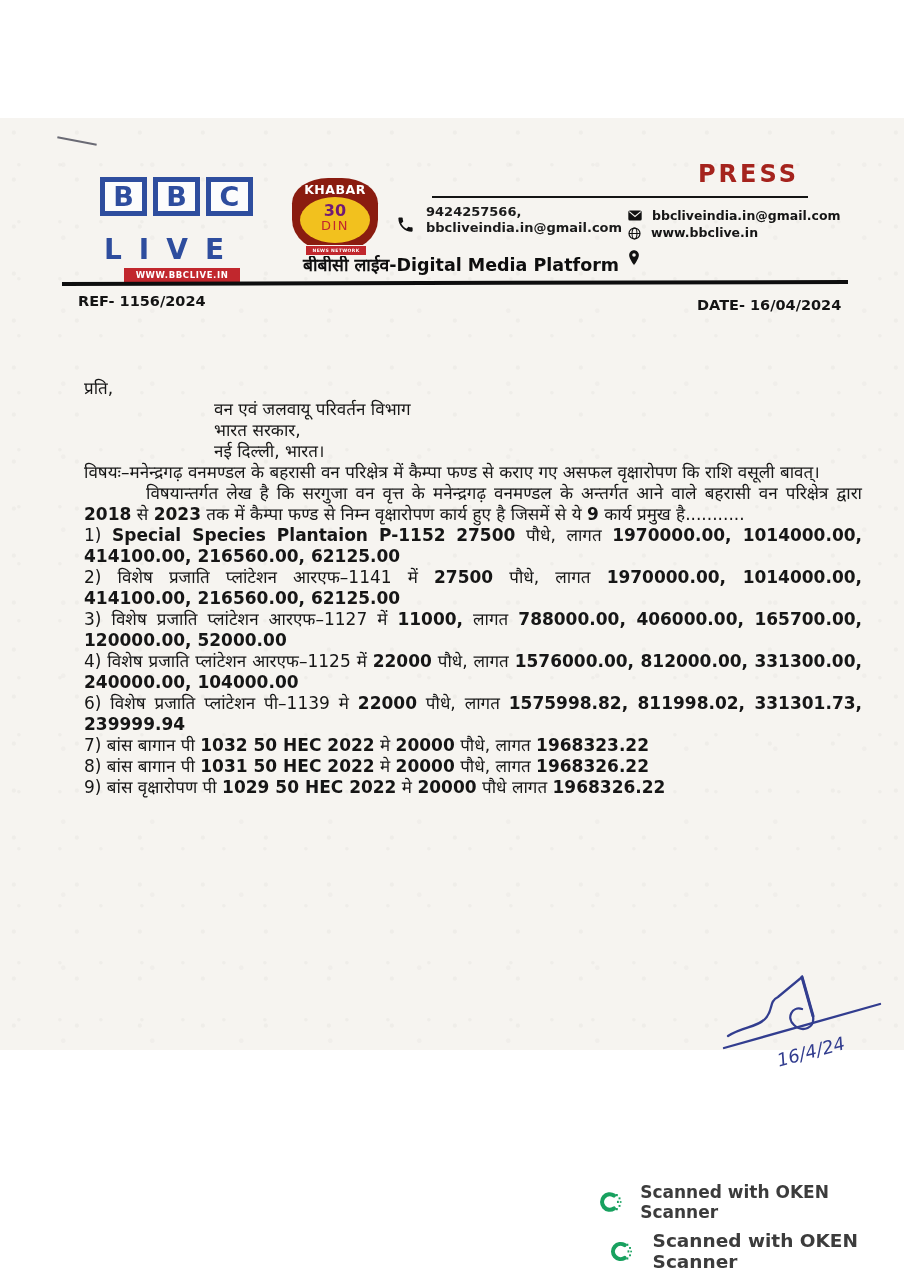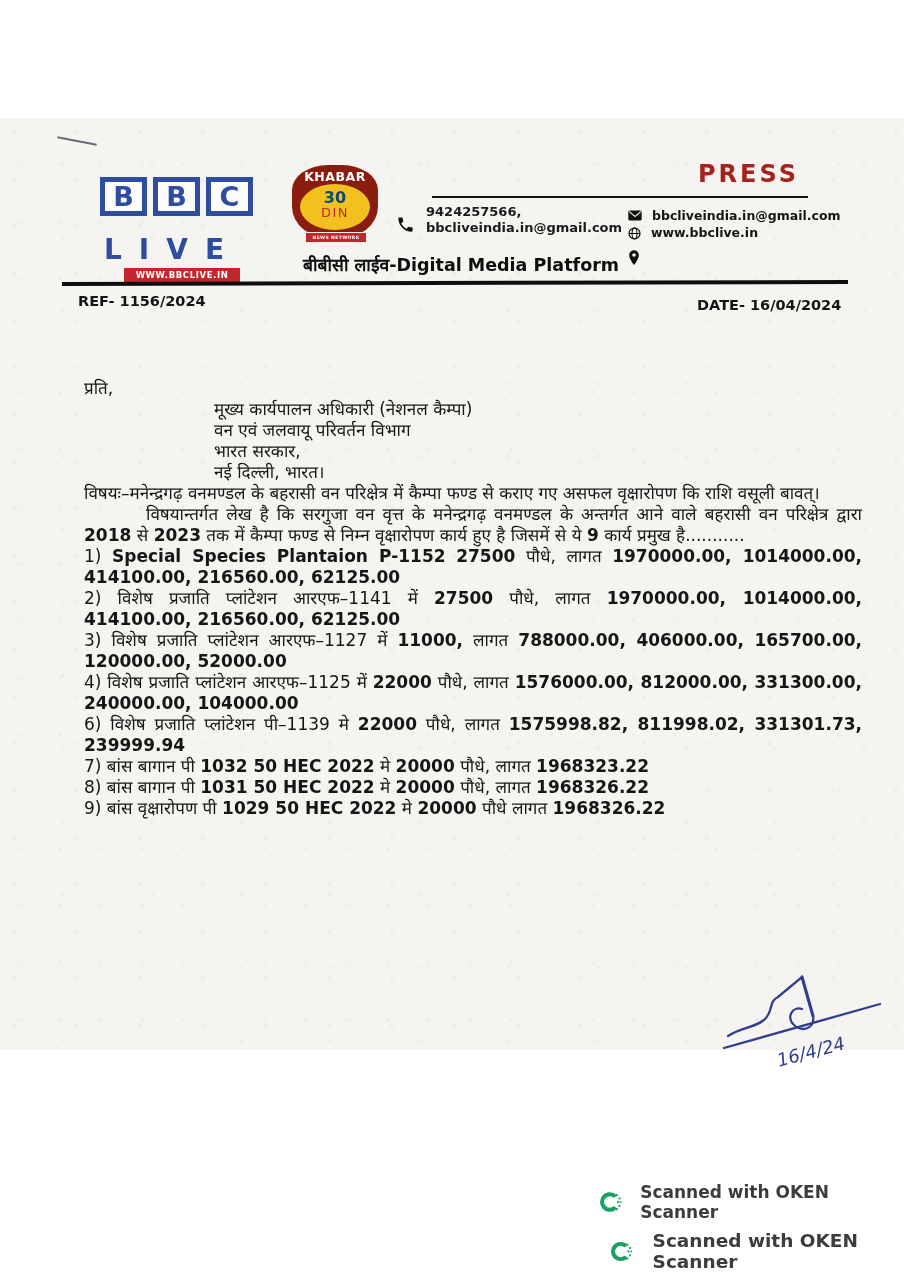--- a/index.html
+++ b/index.html
@@ -21,25 +21,25 @@
   
   .bbc-logo{position:absolute;left:100px;top:177px;width:158px;}
   .bbc-row{display:flex;gap:6px;}
   .bbc-box{width:47px;height:39px;border:5px solid #2e4d9e;background:#fcfcfc;color:#2e4d9e;
     font-weight:bold;font-size:27px;display:flex;align-items:center;justify-content:center;box-sizing:border-box;}
   .live-row{margin-top:17px;color:#2e4d9e;font-weight:bold;font-size:28px;letter-spacing:17px;text-indent:4px;white-space:nowrap;}
   .bbc-banner{margin:2px 0 0 24px;width:116px;background:#c1272d;color:#fff;font-size:8.5px;
     font-weight:bold;text-align:center;padding:2px 0;letter-spacing:.6px;}
 
   
-  .khabar{position:absolute;left:292px;top:165px;width:86px;height:74px;background:#8a1c10;
+  .khabar{position:absolute;left:292px;top:178px;width:86px;height:74px;background:#8a1c10;
     border-radius:42% 42% 46% 46% / 34% 34% 44% 44%;text-align:center;}
   .kh-title{color:#fff;font-weight:bold;font-size:12.5px;letter-spacing:.5px;padding-top:4px;position:relative;z-index:2;}
   .kh-oval{position:absolute;left:8px;top:19px;width:70px;height:46px;background:#f2c11e;border-radius:50%;z-index:1;}
-  .kh-30{font-size:16px;font-weight:bold;color:#0c4a6e;margin-top:6px;line-height:16px;}
+  .kh-30{font-size:16px;font-weight:bold;color:#701a75;margin-top:6px;line-height:16px;}
   .kh-din{font-size:13px;font-weight:normal;color:#c1272d;letter-spacing:1.5px;line-height:13px;}
   .kh-ribbon{position:absolute;left:13px;bottom:-4px;width:60px;background:#c1272d;color:#fff;
     font-size:4.5px;font-weight:bold;padding:2px 0;letter-spacing:.4px;z-index:3;border:1px solid #f6f4f0;}
 
   .tagline{position:absolute;left:303px;top:252px;font-size:17.5px;font-weight:bold;color:#0e0e0e;}
 
   .mid-line{position:absolute;left:432px;top:196px;width:376px;border-top:2.5px solid #141414;}
   .press{position:absolute;left:698px;top:160px;font-size:24px;font-weight:800;color:#a5231d;letter-spacing:3px;}
 
   .phone-block{position:absolute;left:396px;top:204px;display:flex;gap:11px;}
@@ -141,21 +141,20 @@
   </div>
 </div>
 
 <div class="rule"></div>
 <div class="ref">REF- 1156/2024</div>
 <div class="date">DATE- 16/04/2024</div>
 
 <div class="letter">
   <p class="prati">प्रति,</p>
   <div class="addr">
-    <div>मूख्य कार्यपालन अधिकारी (नेशनल कैम्पा)</div>
     <div>वन एवं जलवायू परिवर्तन विभाग</div>
     <div>भारत सरकार,</div>
     <div>नई दिल्ली, भारत।</div>
   </div>
   <p class="subject">विषयः–मनेन्द्रगढ़ वनमण्डल के बहरासी वन परिक्षेत्र में कैम्पा फण्ड से कराए गए असफल वृक्षारोपण कि राशि वसूली बावत्।</p>
   <p class="intro"><span>विषयान्तर्गत लेख है कि सरगुजा वन वृत्त के मनेन्द्रगढ़ वनमण्डल के अन्तर्गत आने वाले बहरासी  वन परिक्षेत्र द्वारा </span><span class="b">2018</span><span> से </span><span class="b">2023</span><span> तक में कैम्पा फण्ड से निम्न वृक्षारोपण कार्य हुए है जिसमें से ये </span><span class="b">9</span><span> कार्य प्रमुख है...........</span></p>
   <div id="items-list">
       <p class="item"><span>1)&nbsp;</span><span class="b">Special Species Plantaion P-1152</span><span>  </span><span class="b">27500</span><span> पौधे, लागत </span><span class="b">1970000.00, 1014000.00, 414100.00, 216560.00, 62125.00</span></p>
       <p class="item"><span>2)&nbsp;</span><span>विशेष प्रजाति प्लांटेशन आरएफ–1141 में </span><span class="b">27500</span><span> पौधे, लागत </span><span class="b">1970000.00, 1014000.00, 414100.00, 216560.00, 62125.00</span></p>
       <p class="item"><span>3)&nbsp;</span><span>विशेष प्रजाति प्लांटेशन आरएफ–1127 में </span><span class="b">11000,</span><span> लागत </span><span class="b">788000.00, 406000.00, 165700.00, 120000.00, 52000.00</span></p>

